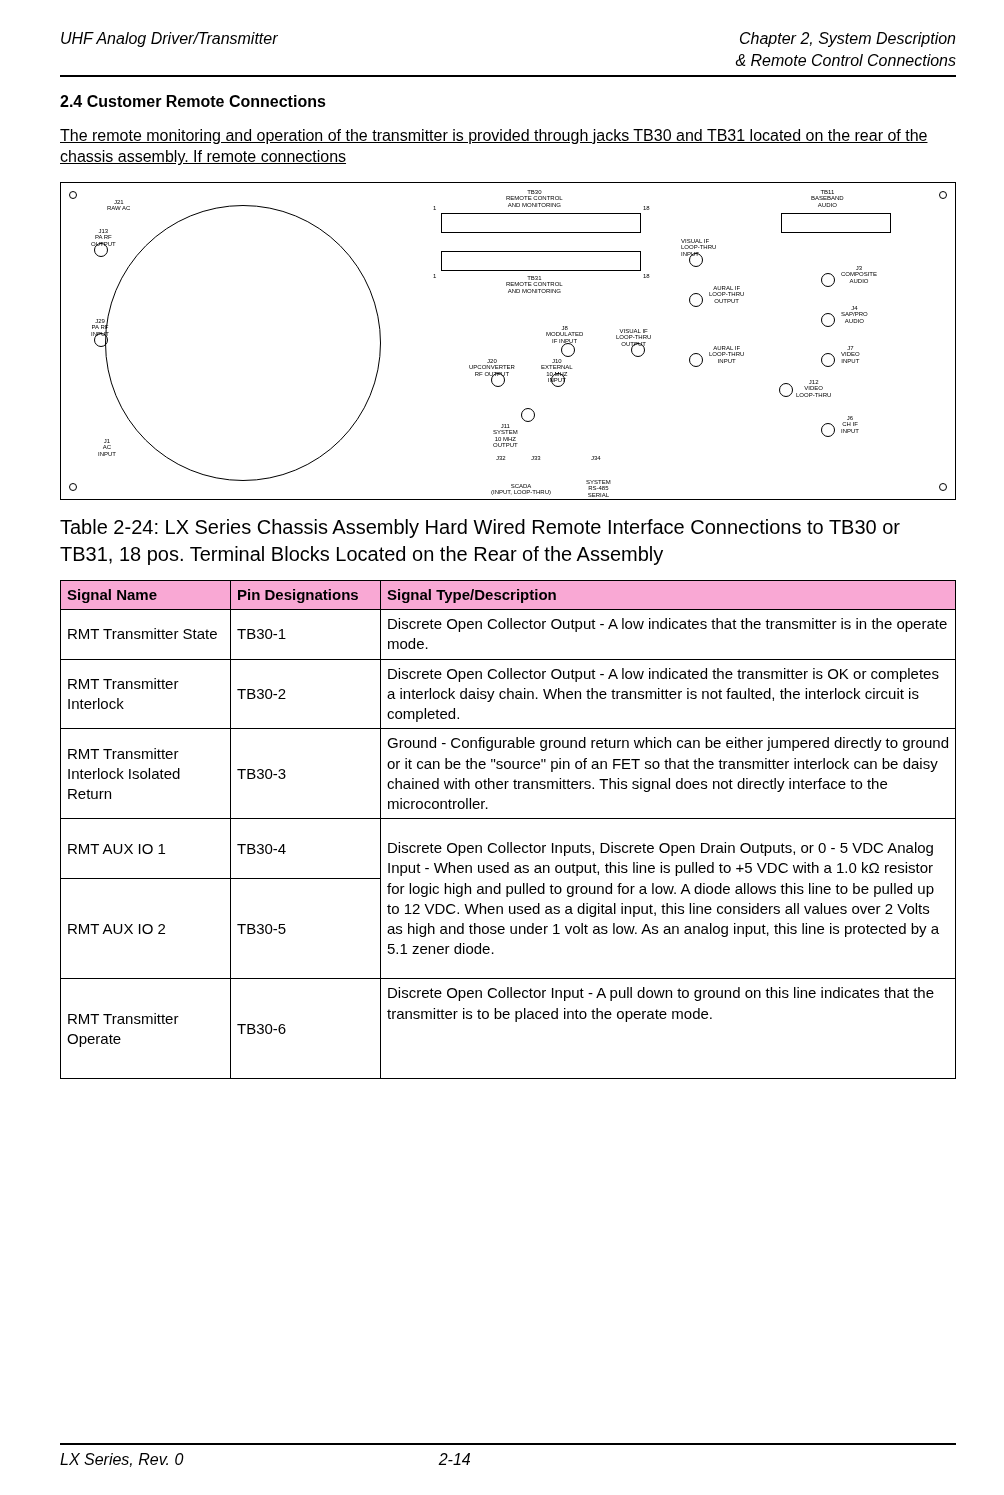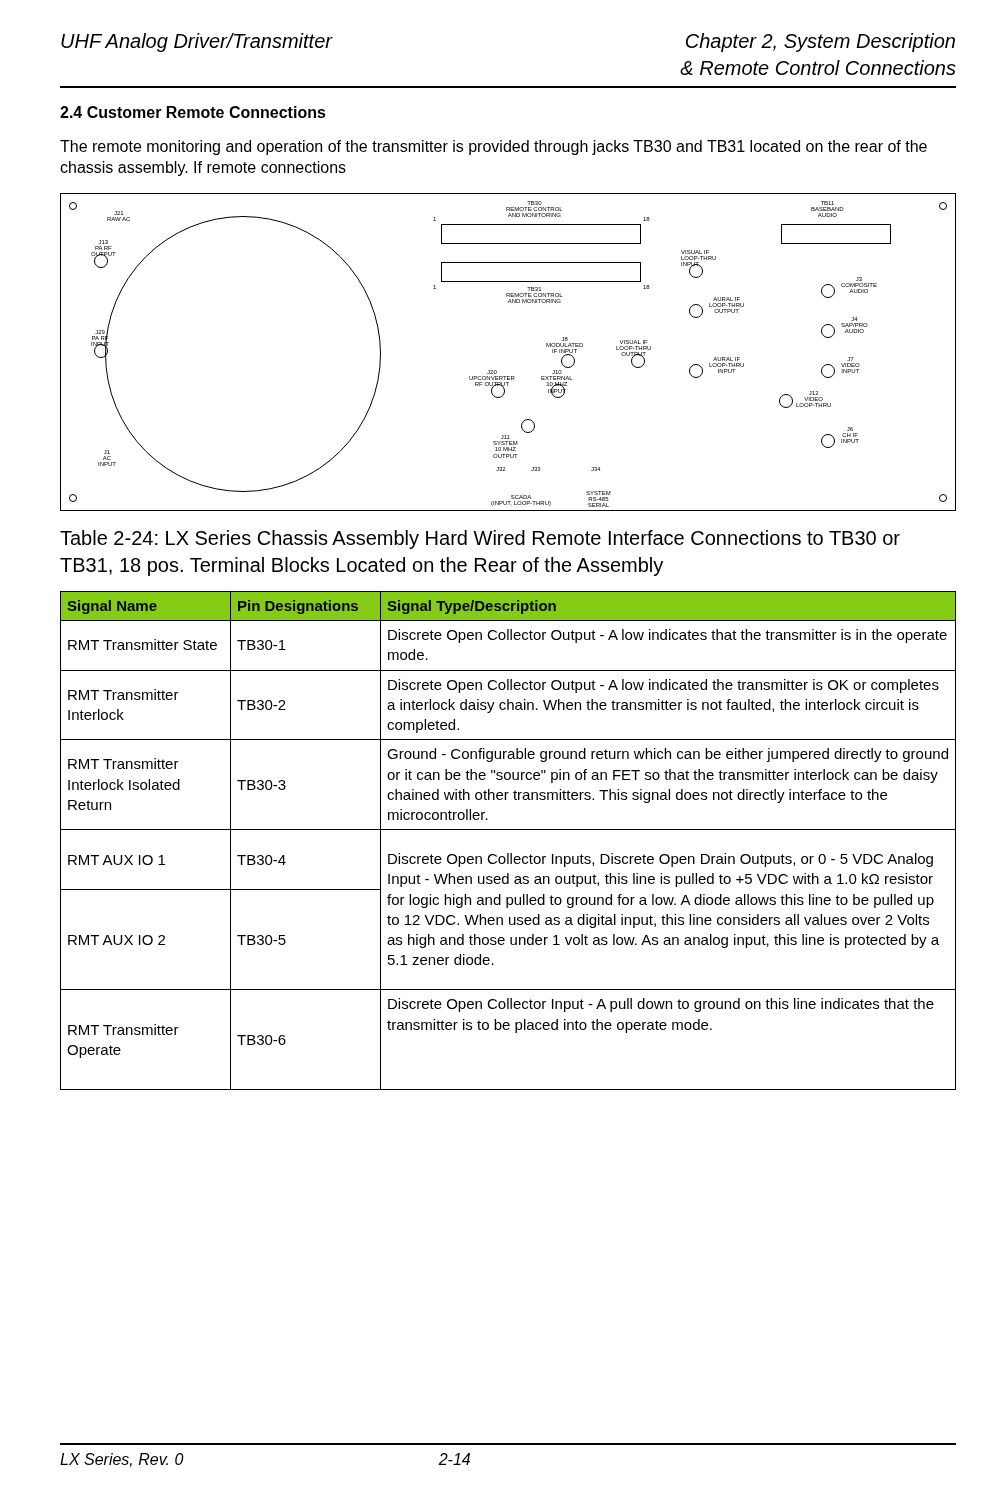--- a/index.html
+++ b/index.html
@@ -16,38 +16,39 @@
   .page {
     width: 1004px;
     height: 1495px;
     padding: 28px 48px 20px 60px;
     position: relative;
   }
   .top-header {
     display: flex;
     justify-content: space-between;
     font-style: italic;
-    font-size: 20px;
+    font-size: 16px;
     margin-bottom: 4px;
   }
   .top-header .right { text-align: right; }
   hr.hdr {
     border: none;
     border-top: 2px solid #000;
     margin: 4px 0 14px 0;
   }
   .section-title {
     font-weight: bold;
     font-size: 16px;
     margin-bottom: 12px;
   }
   .two-col {
     display: flex;
     gap: 64px;
     margin-bottom: 14px;
+    text-decoration: underline;
   }
   .two-col .col {
     flex: 1;
     font-size: 16px;
   }
   .figure {
     border: 1px solid #000;
     margin: 6px 0 14px 0;
     height: 318px;
     position: relative;
@@ -92,21 +93,21 @@
     width: 100%;
     font-size: 15px;
   }
   table.data th, table.data td {
     border: 1px solid #000;
     padding: 4px 6px;
     text-align: left;
     vertical-align: middle;
   }
   table.data th {
-    background: #84cc16;
+    background: #f9a8d4;
     font-weight: bold;
   }
   .col-signal { width: 170px; }
   .col-pin { width: 150px; }
   .footer {
     position: absolute;
     left: 60px;
     right: 48px;
     bottom: 24px;
   }

